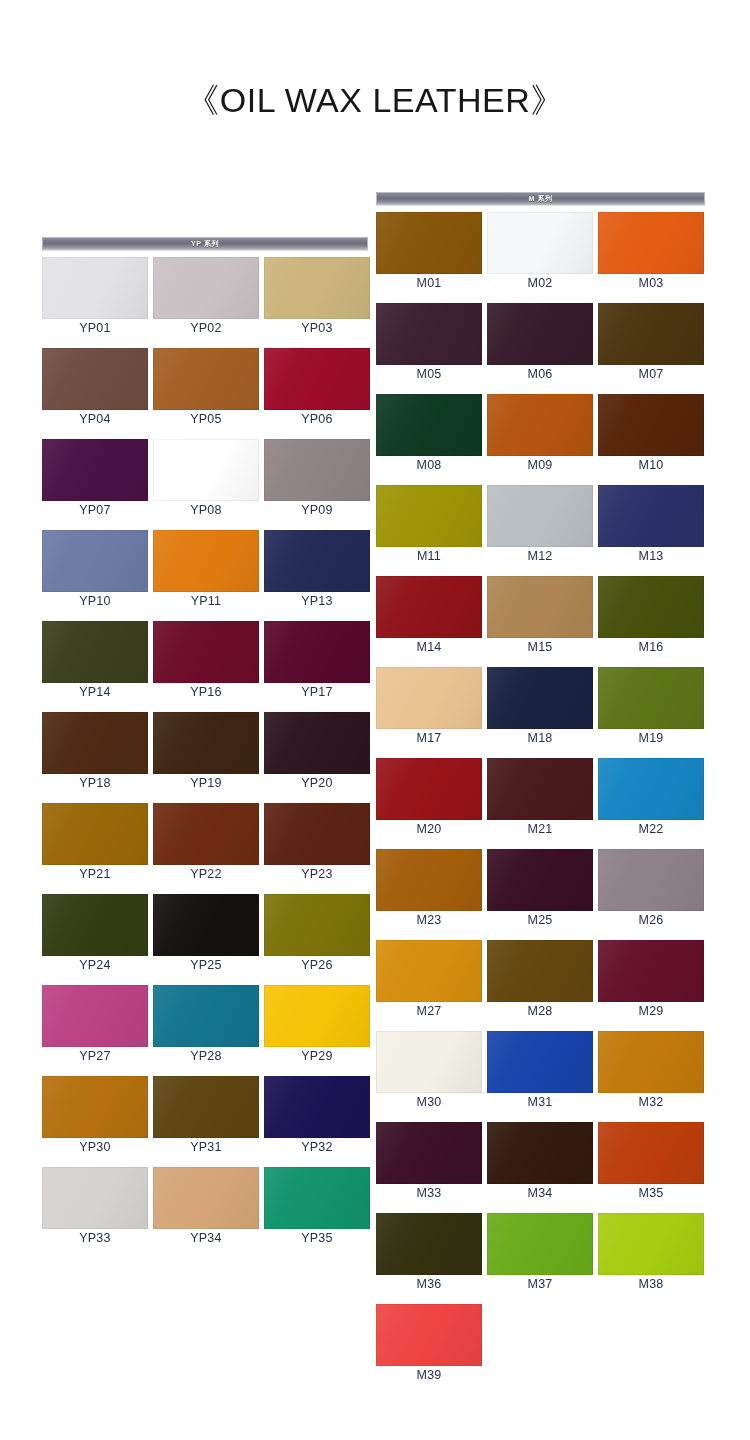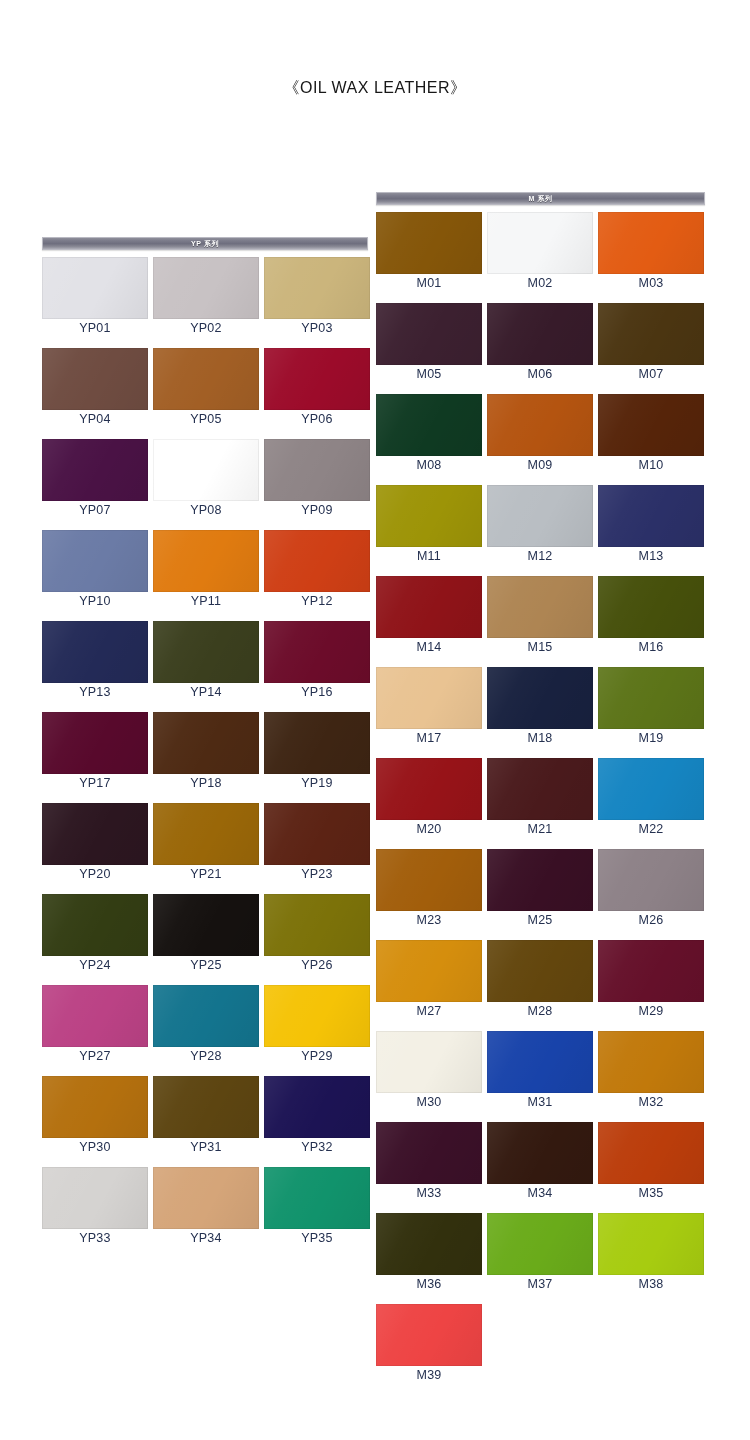--- a/index.html
+++ b/index.html
@@ -16,21 +16,21 @@
     -webkit-font-smoothing: antialiased;
   }
 
   
   .page-title {
     position: absolute;
     top: 78px;
     left: 0;
     width: 750px;
     text-align: center;
-    font-size: 16px;
+    font-size: 34px;
     font-weight: 400;
     letter-spacing: 0.5px;
     color: #171717;
     font-family: "Liberation Sans", sans-serif;
   }
 
   
   .board {
     position: absolute;
     top: 192px;
@@ -174,24 +174,20 @@
         </div>
         <div class="cell">
           <div class="chip" title="YP10" style="background: rgb(107, 123, 166);"></div>
           <div class="chip-label">YP10</div>
         </div>
         <div class="cell">
           <div class="chip" title="YP11" style="background: rgb(224, 123, 16);"></div>
           <div class="chip-label">YP11</div>
         </div>
         <div class="cell">
-          <div class="chip" title="YP12" style="background: rgb(207, 63, 21);"></div>
-          <div class="chip-label">YP12</div>
-        </div>
-        <div class="cell">
           <div class="chip" title="YP13" style="background: rgb(35, 42, 87);"></div>
           <div class="chip-label">YP13</div>
         </div>
         <div class="cell">
           <div class="chip" title="YP14" style="background: rgb(59, 63, 30);"></div>
           <div class="chip-label">YP14</div>
         </div>
         <div class="cell">
           <div class="chip" title="YP16" style="background: rgb(108, 12, 42);"></div>
           <div class="chip-label">YP16</div>
@@ -208,20 +204,24 @@
           <div class="chip" title="YP19" style="background: rgb(62, 37, 19);"></div>
           <div class="chip-label">YP19</div>
         </div>
         <div class="cell">
           <div class="chip" title="YP20" style="background: rgb(44, 22, 32);"></div>
           <div class="chip-label">YP20</div>
         </div>
         <div class="cell">
           <div class="chip" title="YP21" style="background: rgb(154, 103, 8);"></div>
           <div class="chip-label">YP21</div>
+        </div>
+        <div class="cell">
+          <div class="chip" title="YP22" style="background: rgb(110, 43, 18);"></div>
+          <div class="chip-label">YP22</div>
         </div>
         <div class="cell">
           <div class="chip" title="YP23" style="background: rgb(92, 35, 20);"></div>
           <div class="chip-label">YP23</div>
         </div>
         <div class="cell">
           <div class="chip" title="YP24" style="background: rgb(51, 61, 19);"></div>
           <div class="chip-label">YP24</div>
         </div>
         <div class="cell">

